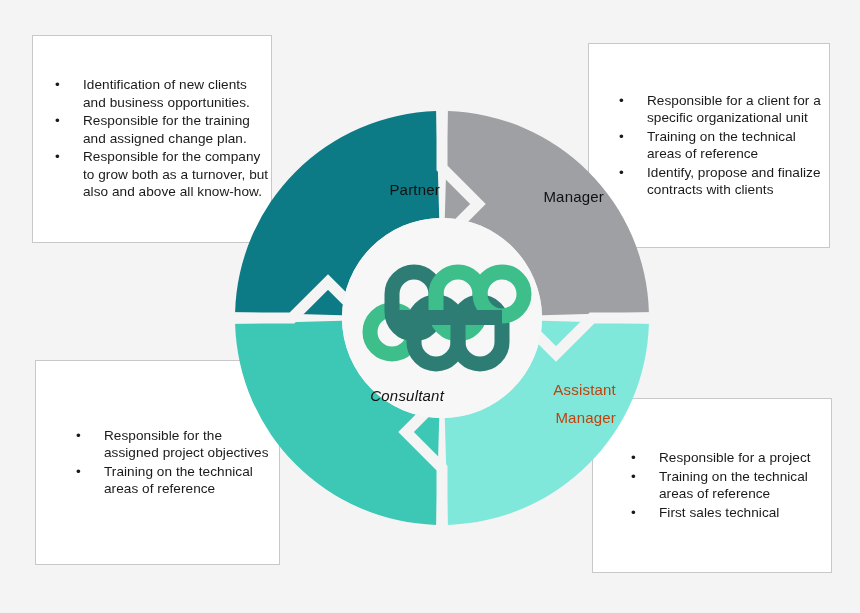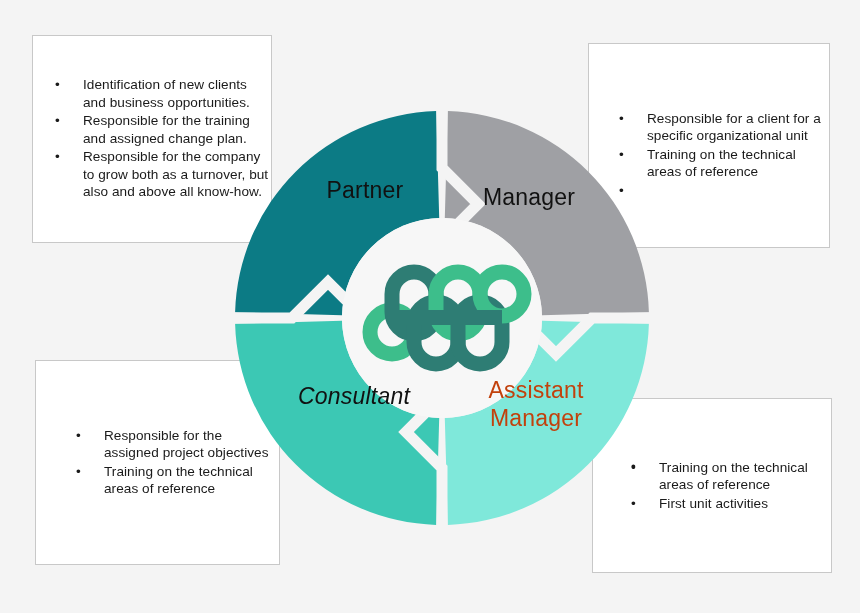--- a/index.html
+++ b/index.html
@@ -72,25 +72,25 @@
     left: 232px;
     top: 108px;
     width: 420px;
     height: 420px;
   }
   #wheel svg { display: block; }
 
   .seg-label {
     position: absolute;
     color: #111111;
-    font-size: 23px;
+    font-size: 15px;
     line-height: 28px;
     font-weight: 400;
     letter-spacing: 0.2px;
-    text-align: center;
+    text-align: right;
     white-space: pre-line;
     pointer-events: none;
   }
   #label-partner   { left: 58px;  top: 68px;  width: 150px; }
   #label-manager   { left: 222px; top: 75px;  width: 150px; }
   #label-consultant{ left: 32px;  top: 274px; width: 180px; font-style: italic; }
   #label-assistant { left: 224px; top: 268px; width: 160px; }
 </style>
 </head>
 <body style="background: rgb(244, 244, 244);">
@@ -119,20 +119,21 @@
       <li>
         <span class="bullet">•</span>
         <span>Responsible for a client for a specific organizational unit</span>
       </li>
       <li>
         <span class="bullet">•</span>
         <span>Training on the technical areas of reference</span>
       </li>
       <li>
         <span class="bullet">•</span>
+        <span>Identify, propose and finalize contracts with clients</span>
       </li>
     </ul>
   </div>
 
   <div class="callout" id="callout-consultant">
     <ul>
       <li>
         <span class="bullet">•</span>
         <span>Responsible for the assigned project objectives</span>
       </li>
@@ -140,28 +141,29 @@
         <span class="bullet">•</span>
         <span>Training on the technical areas of reference</span>
       </li>
     </ul>
   </div>
 
   <div class="callout" id="callout-assistant">
     <ul>
       <li>
         <span class="bullet">•</span>
+        <span>Responsible for a project</span>
       </li>
       <li>
         <span class="bullet">•</span>
         <span>Training on the technical areas of reference</span>
       </li>
       <li>
         <span class="bullet">•</span>
-        <span>First unit activities</span>
+        <span>First sales technical</span>
       </li>
     </ul>
   </div>
 
   <div id="wheel">
     <svg width="420" height="420" viewBox="0 0 420 420" xmlns="http://www.w3.org/2000/svg">
 
       <path id="seg-partner-path" d="M 215.8 3.1 A 207 207 0 0 1 416.9 204.2 L 363.4 205.7 L 310.0 207.2 A 100 100 0 0 0 212.8 110.0 L 214.3 56.6 Z" fill="#9fa0a4"></path>
 
       <path id="seg-manager-path" d="M 416.9 215.8 A 207 207 0 0 1 215.8 416.9 L 214.3 363.4 L 212.8 310.0 A 100 100 0 0 0 310.0 212.8 L 363.4 214.3 Z" fill="#7fe8da"></path>

